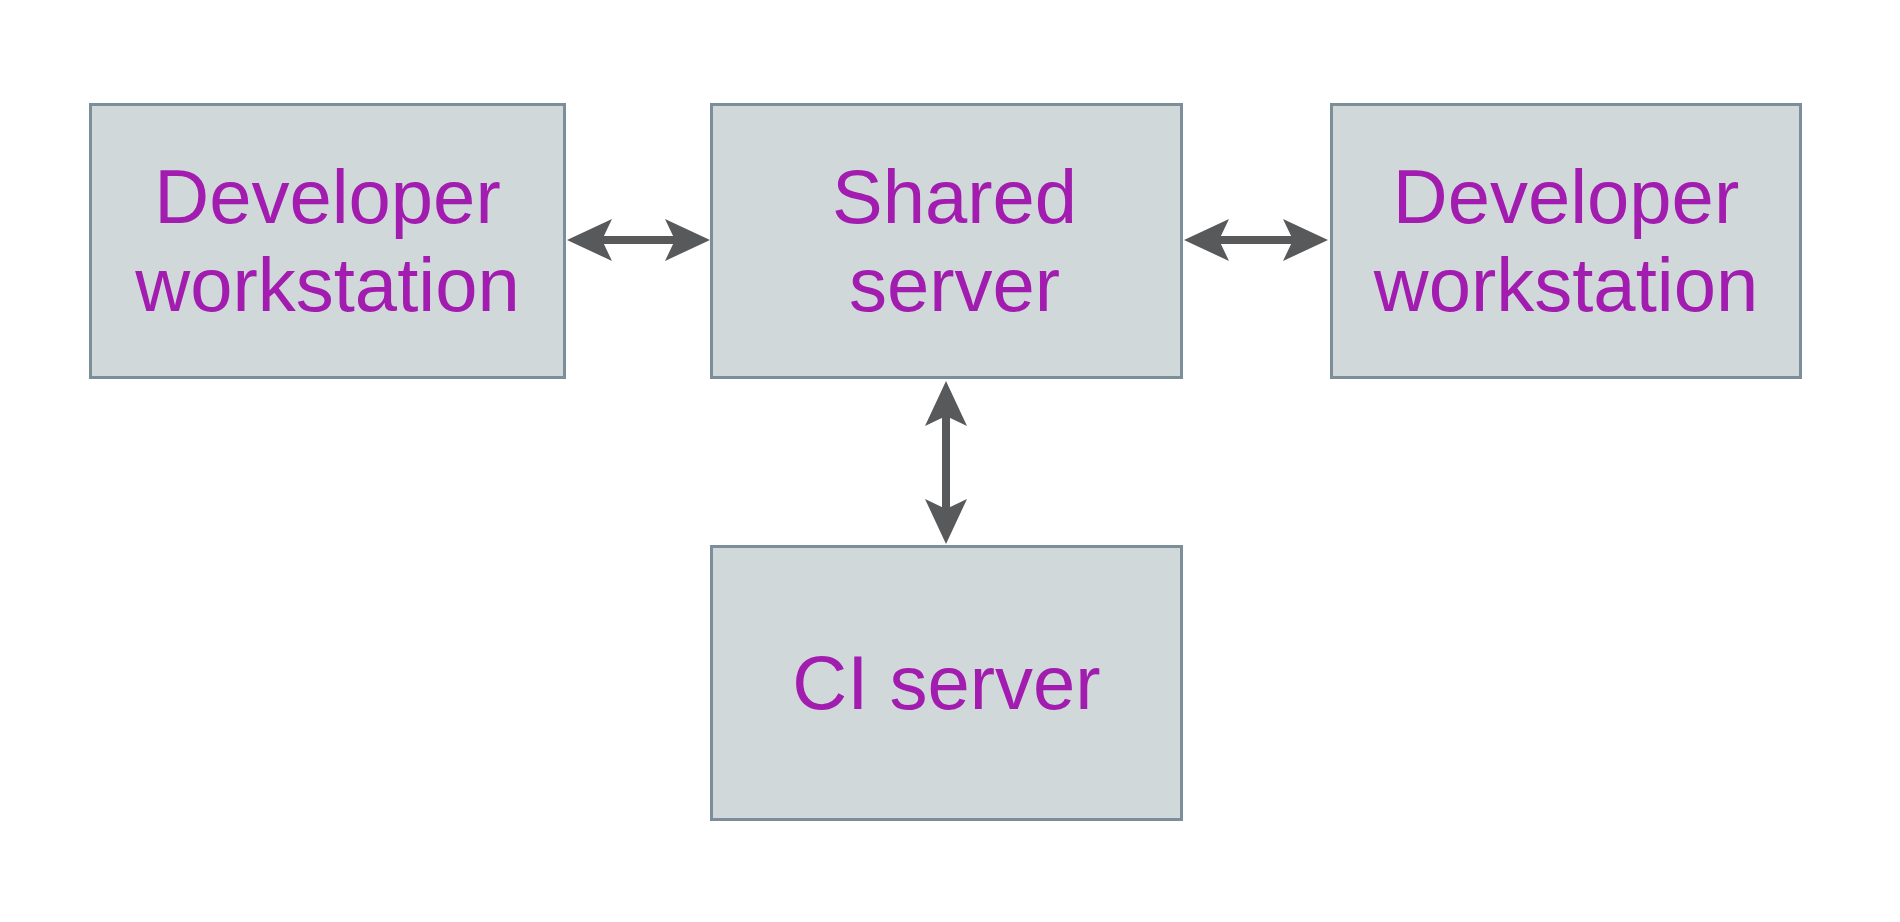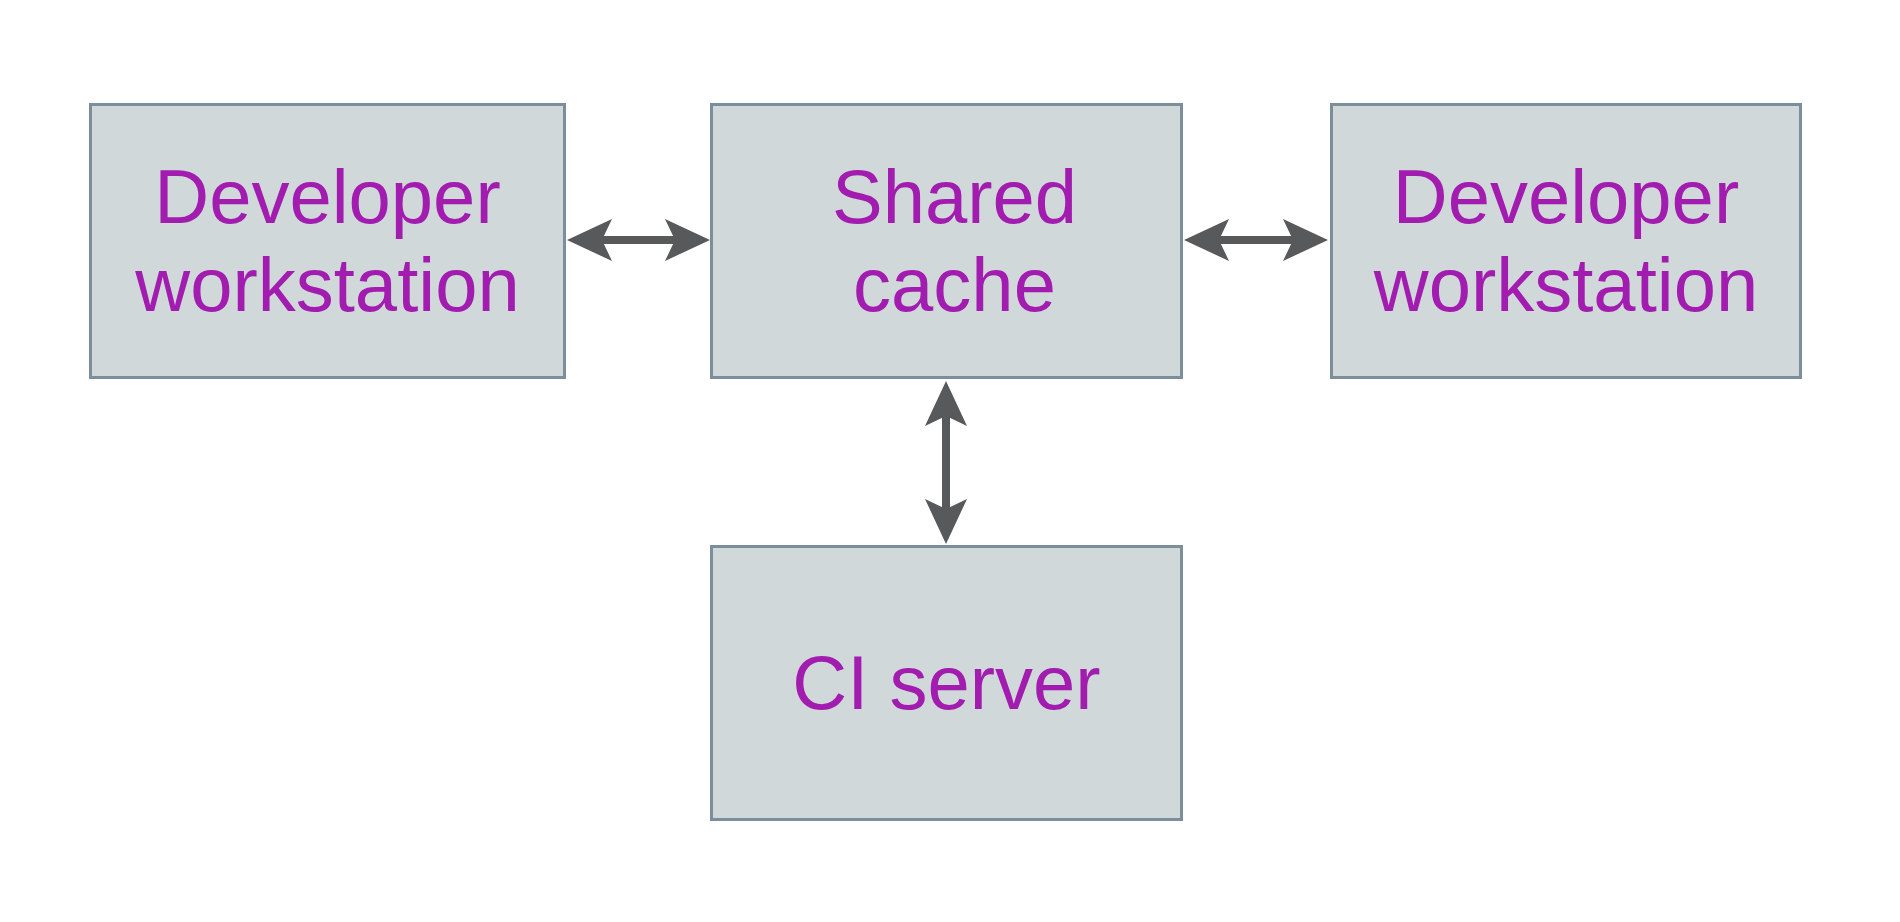--- a/index.html
+++ b/index.html
@@ -44,21 +44,21 @@
 
 <div class="canvas">
 
   <div class="node node--dev-left">
     <span>Developer</span>
     <span>workstation</span>
   </div>
 
   <div class="node node--shared">
     <span>Shared</span>
-    <span>cache</span>
+    <span>server</span>
   </div>
 
   <div class="node node--dev-right">
     <span>Developer</span>
     <span>workstation</span>
   </div>
 
   <div class="node node--ci">
     <span>CI server</span>
   </div>

